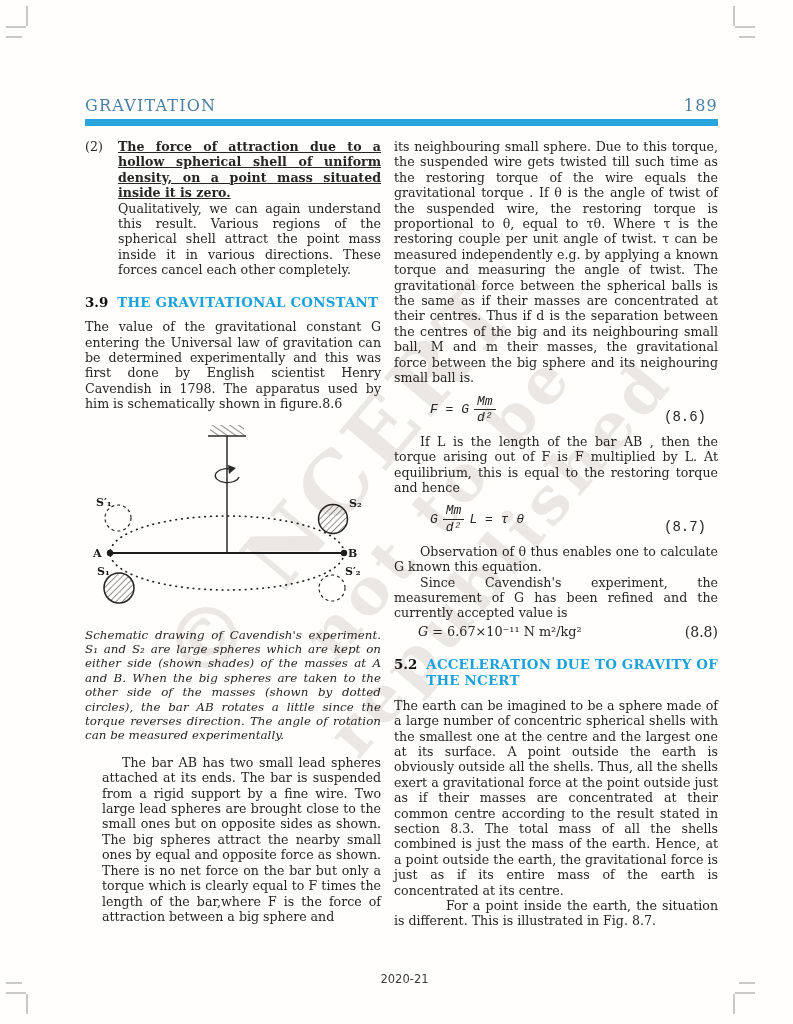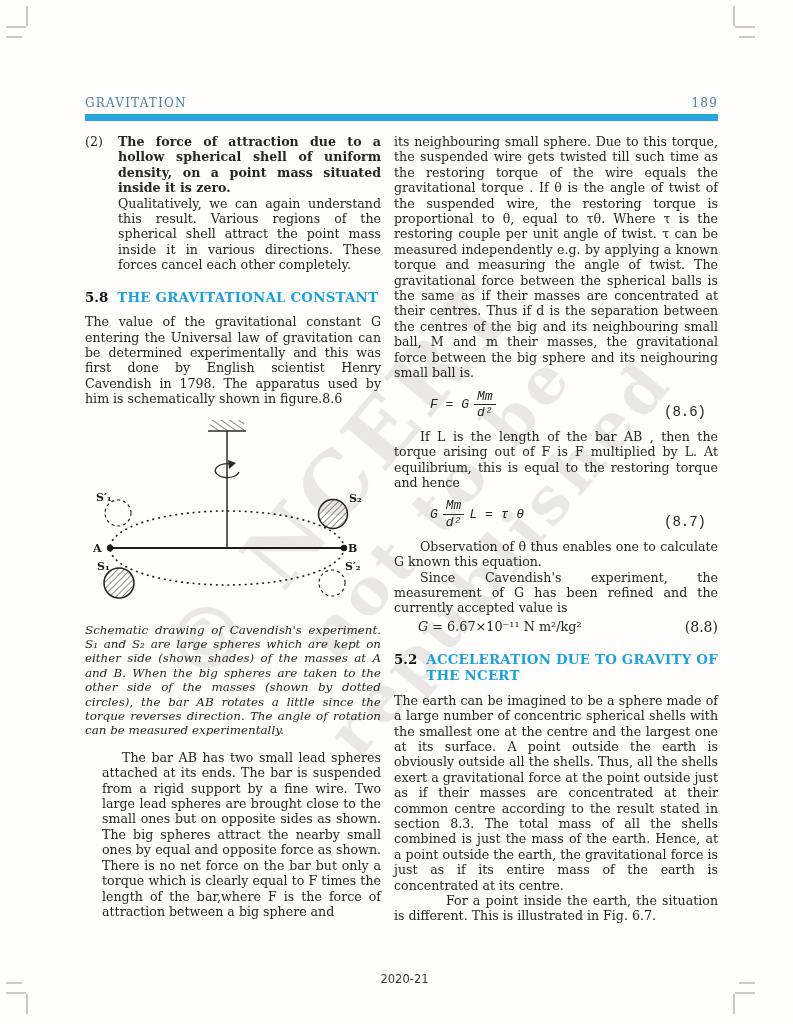--- a/index.html
+++ b/index.html
@@ -37,34 +37,34 @@
     transform:rotate(-50deg); transform-origin:50% 50%;
     text-align:center; pointer-events:none; z-index:1;
     color:rgba(148,138,128,0.20); font-weight:bold; line-height:1.25;
     font-family:"DejaVu Serif", serif; letter-spacing:6px;
   }
   .watermark .wm1 { font-size:84px; display:block; }
   .watermark .wm2 { font-size:64px; display:block; margin-left:90px; }
   
   .content { position:absolute; left:85px; top:96px; width:633px; z-index:2; }
   .running-head { display:flex; justify-content:space-between; align-items:flex-start;
-    color:#4a7fa5; font-size:12px; letter-spacing:1.2px; }
+    color:#4a7fa5; font-size:16px; letter-spacing:1.2px; }
   .rule { height:7px; background:#29a5dd; margin-top:4px; }
   .footer { position:absolute; left:16px; right:0; bottom:38px; text-align:center;
     font-family:"DejaVu Sans", sans-serif; font-size:11.5px; color:#3a3a3a; z-index:2; }
   
   .columns { display:flex; gap:13px; margin-top:13px; }
   .col-left  { flex:0 0 296px; }
   .col-right { flex:1; }
   .body-text { font-size:12.6px; line-height:15.4px; text-align:justify; }
   
   .num-item { display:flex; }
   .num-item .marker { flex:0 0 33px; font-size:12.6px; }
   .num-item .item-body { flex:1; }
-  .bold { font-weight:bold; }
+  .bold { font-weight:bold;text-decoration:underline; }
   
   .sec-head { display:flex; gap:9px; font-weight:bold; font-size:13.4px;
     line-height:16.5px; margin:16px 0 9px 0; }
   .sec-head .sec-num { color:#111; }
   .sec-head .sec-title { color:#1ba2dc; letter-spacing:0.2px; }
   
   .figure-wrap { margin:10px 0 4px 0; }
   
   .caption { display:flex; margin-top:6px; font-style:italic; font-size:11.9px;
     line-height:14.4px; }
@@ -133,21 +133,21 @@
 
         <div class="num-item body-text">
           <div class="marker">(2)</div>
           <div class="item-body">
             <span class="bold">The force of attraction due to a hollow spherical shell of uniform density, on a point mass situated inside it is zero.</span>
             <div>Qualitatively, we can again understand this result. Various regions of the spherical shell attract the point mass inside it in various directions. These forces cancel each other completely.</div>
           </div>
         </div>
 
         <div class="sec-head">
-          <span class="sec-num">5.8</span>
+          <span class="sec-num">3.9</span>
           <span class="sec-title">THE GRAVITATIONAL CONSTANT</span>
         </div>
 
         <div class="body-text">The value of the gravitational constant G entering the Universal law of gravitation can be determined experimentally and this was first done by English scientist Henry Cavendish in 1798. The apparatus used by him is schematically shown in figure.8.6</div>
 
         <div class="figure-wrap">
           <svg width="296" height="196" viewBox="0 0 296 196">
             <defs>
               <pattern id="hatchBall" patternUnits="userSpaceOnUse" width="4.5" height="4.5" patternTransform="rotate(45)">
                 <line x1="0" y1="0" x2="0" y2="4.5" stroke="#3a3a3a" stroke-width="1.1"></line>
@@ -231,19 +231,19 @@
           </span>
           <span class="eq-tag">(8.8)</span>
         </div>
 
         <div class="sec-head">
           <span class="sec-num">5.2</span>
           <span class="sec-title">ACCELERATION DUE TO GRAVITY OF THE NCERT</span>
         </div>
 
         <div class="body-text">The earth can be imagined to be a sphere made of a large number of concentric spherical shells with the smallest one at the centre and the largest one at its surface.  A point outside the earth  is obviously outside all the shells.  Thus, all the shells exert a gravitational force at the point outside just as if their masses are concentrated at their common centre according to the result stated in section 8.3. The total mass of all the shells combined is just the mass of the earth.  Hence, at a point outside the earth, the gravitational force is just as if its entire mass of the earth is concentrated at its centre.</div>
-        <div class="body-text indent3">For a point inside the earth, the situation is different.  This is illustrated in Fig. 6.7.</div>
+        <div class="body-text indent3">For a point inside the earth, the situation is different.  This is illustrated in Fig. 8.7.</div>
       </div>
     </div>
   </div>
 
   <div class="footer">2020-21</div>
 </div>
 
 </body></html>

